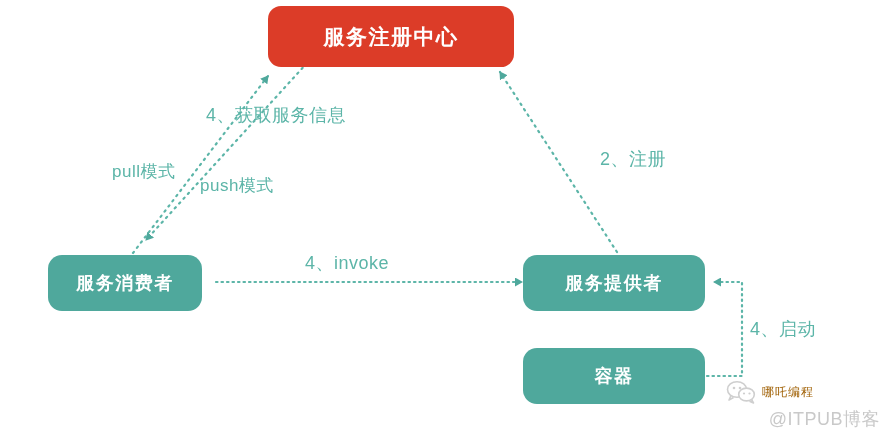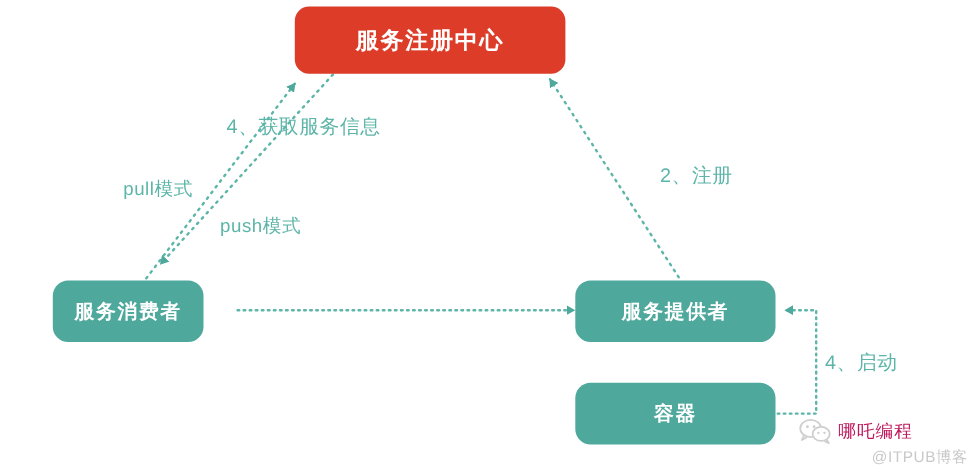--- a/index.html
+++ b/index.html
@@ -41,21 +41,21 @@
     top: 6px;
     width: 246px;
     height: 61px;
     background: #dc3c28;
     font-size: 21px;
     border-radius: 13px;
   }
   .node-consumer {
     left: 48px;
     top: 255px;
-    width: 137px;
+    width: 154px;
     height: 56px;
     background: #4fa89c;
     font-size: 18px;
   }
   .node-provider {
     left: 523px;
     top: 255px;
     width: 182px;
     height: 56px;
     background: #4fa89c;
@@ -71,48 +71,48 @@
   }
   .edge-label {
     position: absolute;
     color: #5cb5a8;
     font-size: 17px;
     white-space: nowrap;
     letter-spacing: 0.5px;
   }
   .lbl-fetch   { left: 206px; top: 103px; font-size: 18px; }
   .lbl-pull    { left: 112px; top: 160px; }
-  .lbl-push    { left: 200px; top: 174px; margin-top: 20px; }
+  .lbl-push    { left: 200px; top: 174px; }
   .lbl-reg     { left: 600px; top: 147px; font-size: 18px; }
   .lbl-invoke  { left: 305px; top: 251px; font-size: 18px; }
   .lbl-start   { left: 750px; top: 317px; font-size: 18px; }
 
   .watermark {
     position: absolute;
     left: 726px;
     top: 380px;
     width: 158px;
     height: 48px;
     color: #cfcfcf;
     pointer-events: none;
   }
   .watermark-row {
     display: flex;
     align-items: center;
     gap: 6px;
   }
   .watermark-name {
-    font-size: 16px;
-    color: #be185d;
+    font-size: 12px;
+    color: #a16207;
     letter-spacing: 1px;
   }
   .watermark-sub {
     margin-top: 3px;
     text-align: right;
-    font-size: 14px;
+    font-size: 18px;
     color: #c9c9c9;
     letter-spacing: 0.5px;
     padding-right: 4px;
   }
 </style>
 </head>
 <body>
 
 <div id="canvas">
 
@@ -157,20 +157,21 @@
   </div>
 
   <div class="node node-container">
     <span>容器</span>
   </div>
 
   <div class="edge-label lbl-fetch">4、获取服务信息</div>
   <div class="edge-label lbl-pull">pull模式</div>
   <div class="edge-label lbl-push">push模式</div>
   <div class="edge-label lbl-reg">2、注册</div>
+  <div class="edge-label lbl-invoke">4、invoke</div>
   <div class="edge-label lbl-start">4、启动</div>
 
   <div class="watermark">
     <div class="watermark-row">
       <svg width="30" height="24" viewBox="0 0 30 24">
         <ellipse cx="11" cy="9.5" rx="9.5" ry="7.8" fill="none" stroke="#cfcfcf" stroke-width="1.6"></ellipse>
         <path d="M5,15.5 L3,20 L7.5,17.5" fill="none" stroke="#cfcfcf" stroke-width="1.6" stroke-linejoin="round"></path>
         <circle cx="8" cy="8" r="1.3" fill="#cfcfcf"></circle>
         <circle cx="14" cy="8" r="1.3" fill="#cfcfcf"></circle>
         <ellipse cx="20.5" cy="14.5" rx="7.8" ry="6.4" fill="#ffffff" stroke="#cfcfcf" stroke-width="1.6"></ellipse>

